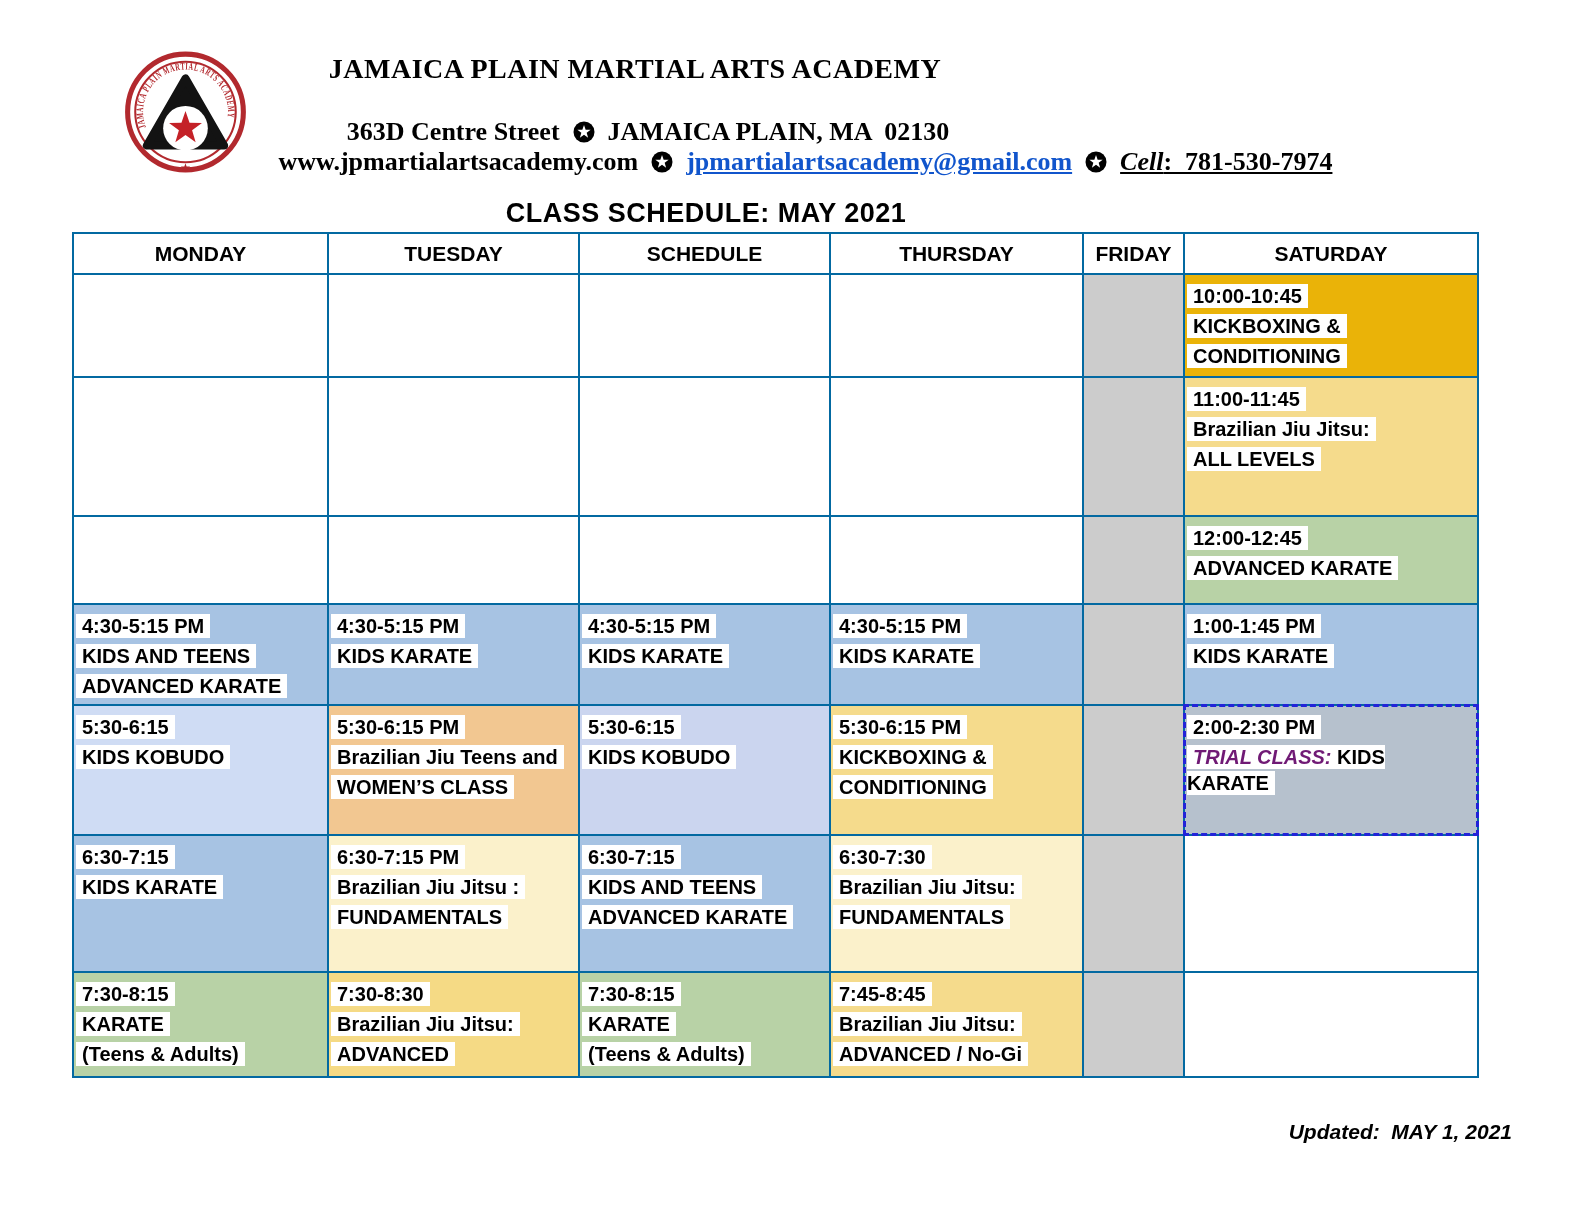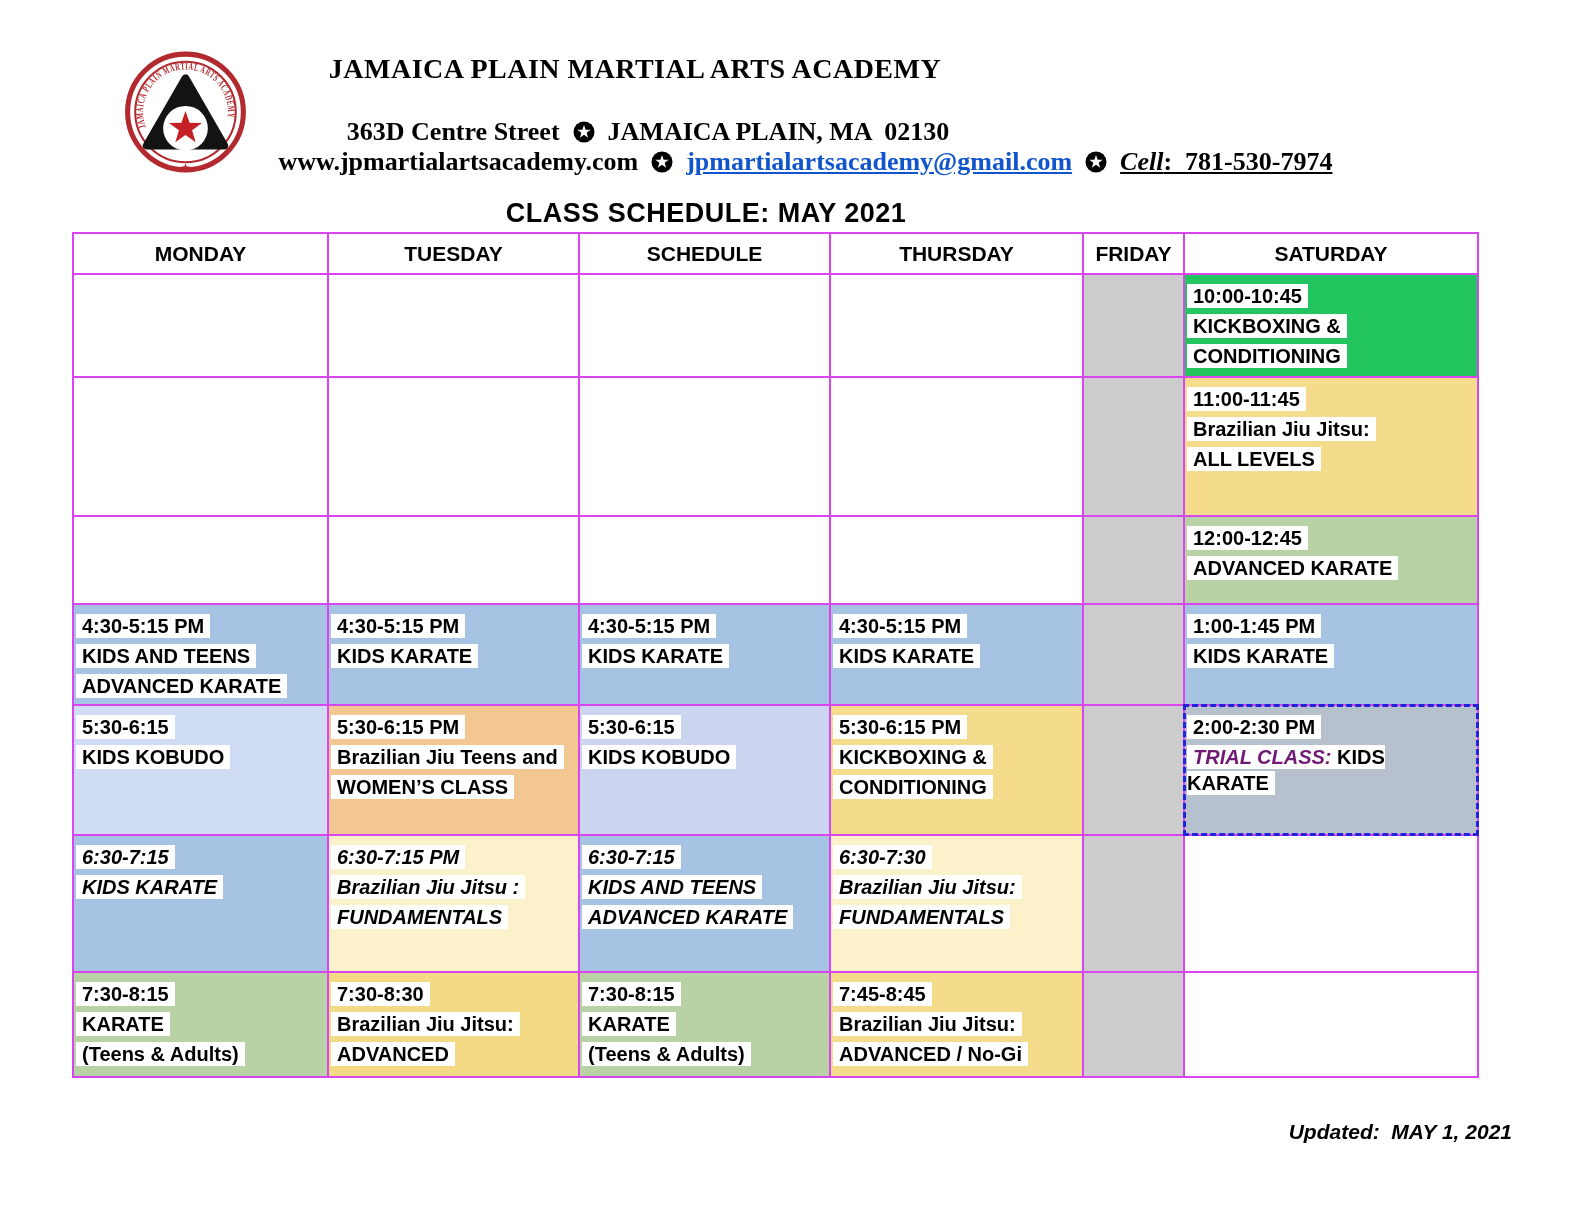--- a/index.html
+++ b/index.html
@@ -14,21 +14,21 @@
   .sep-icon{display:inline-block;vertical-align:-3px;margin:0 13px;}
   .email-link{color:#1155cc;text-decoration:underline;cursor:pointer;}
   .phone-wrap{text-decoration:underline;}
   .cell-label{font-style:italic;}
   #logo{position:absolute;left:112px;top:48px;}
   
   #title{position:absolute;left:72px;top:198px;width:1268px;text-align:center;
          font-size:27px;font-weight:bold;letter-spacing:0.5px;}
   
   #schedule{position:absolute;left:72px;top:232px;border-collapse:collapse;table-layout:fixed;}
-  #schedule th,#schedule td{border:2px solid #d946ef;vertical-align:top;
+  #schedule th,#schedule td{border:2px solid #0369a1;vertical-align:top;
          padding:5px 2px 0 2px;overflow:hidden;}
   #schedule th{font-size:21px;font-weight:bold;padding:8px 0 7px 0;background:#fff;}
   .line{margin:4px 0;line-height:25px;}
   .line .hl{background:#ffffff;padding:1px 6px;font-weight:bold;font-size:20px;}
   .trial-seg{color:#701a75;font-style:italic;}
   .dashed{outline:3px dashed #2323d9;outline-offset:-2px;}
   
   #updated{position:absolute;top:1120px;right:72px;font-size:21px;font-weight:bold;
            font-style:italic;white-space:pre;}
 </style>
@@ -92,21 +92,21 @@
           <th>SATURDAY</th>
         </tr>
       </thead>
     <tbody id="schedule-body">
         <tr style="height: 103px;">
           <td></td>
           <td></td>
           <td></td>
           <td></td>
           <td style="background: rgb(204, 204, 204);"></td>
-          <td style="background: #22c55e;">
+          <td style="background: #eab308;">
             <div class="line"><span class="hl">10:00-10:45</span></div>
             <div class="line"><span class="hl">KICKBOXING &amp;</span></div>
             <div class="line"><span class="hl">CONDITIONING</span></div>
           </td>
         </tr>
         <tr style="height: 139px;">
           <td></td>
           <td></td>
           <td></td>
           <td></td>
@@ -170,21 +170,21 @@
             <div class="line"><span class="hl">5:30-6:15 PM</span></div>
             <div class="line"><span class="hl">KICKBOXING &amp;</span></div>
             <div class="line"><span class="hl">CONDITIONING</span></div>
           </td>
           <td style="background: rgb(204, 204, 204);"></td>
           <td class="dashed" style="background: rgb(182, 193, 205);">
             <div class="line"><span class="hl">2:00-2:30 PM</span></div>
             <div class="line"><span class="hl"><span class="trial-seg">TRIAL CLASS:</span><span> KIDS KARATE</span></span></div>
           </td>
         </tr>
-        <tr style="height: 137px; font-style: italic;">
+        <tr style="height: 137px;">
           <td style="background: rgb(167, 195, 227);">
             <div class="line"><span class="hl">6:30-7:15</span></div>
             <div class="line"><span class="hl">KIDS KARATE</span></div>
           </td>
           <td style="background: rgb(251, 241, 203);">
             <div class="line"><span class="hl">6:30-7:15 PM</span></div>
             <div class="line"><span class="hl">Brazilian Jiu Jitsu :</span></div>
             <div class="line"><span class="hl">FUNDAMENTALS</span></div>
           </td>
           <td style="background: rgb(167, 195, 227);">

